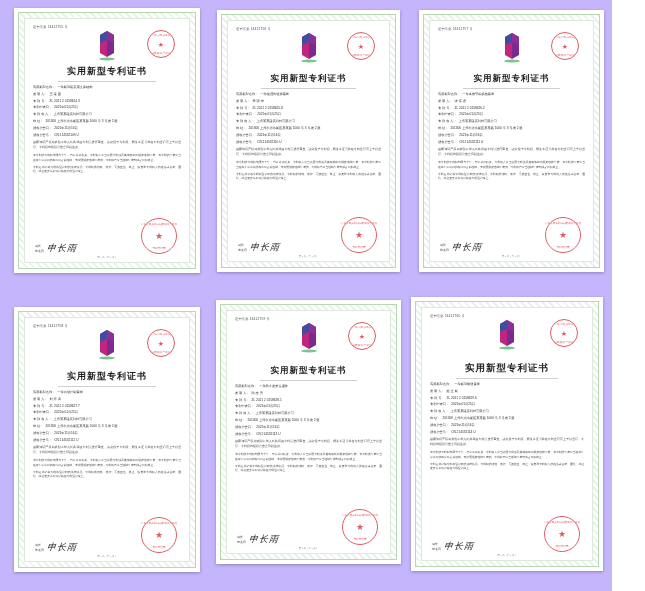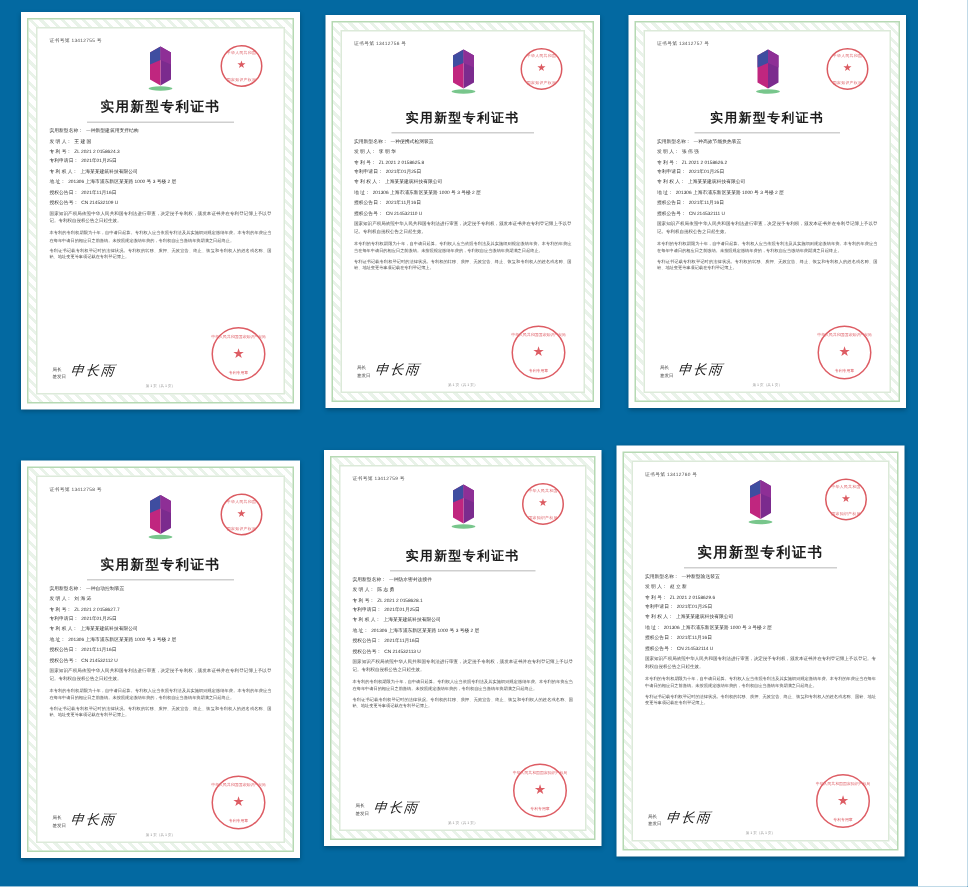--- a/index.html
+++ b/index.html
@@ -10,21 +10,21 @@
   body {
     width: 645px;
     height: 591px;
     font-family: "Liberation Sans", sans-serif;
     overflow: hidden;
   }
   .gallery {
     position: relative;
     width: 612px;
     height: 591px;
-    background: #0369a1;
+    background: #c4b5fd;
   }
   .cert {
     position: absolute;
     background: #ffffff;
     box-shadow: 0 1px 3px rgba(0,0,0,0.28);
     overflow: hidden;
   }
   
   .cert-border {
     position: absolute;

